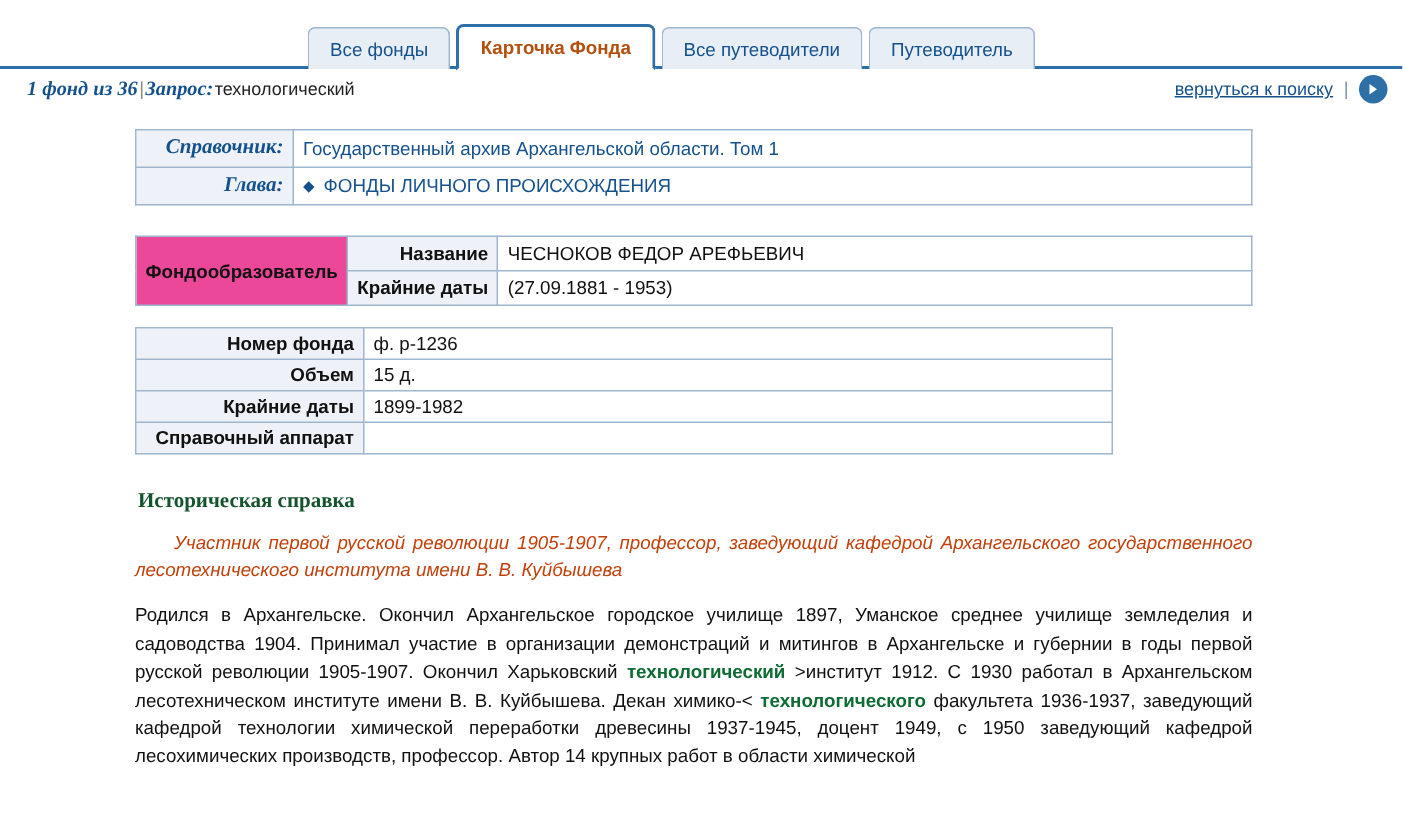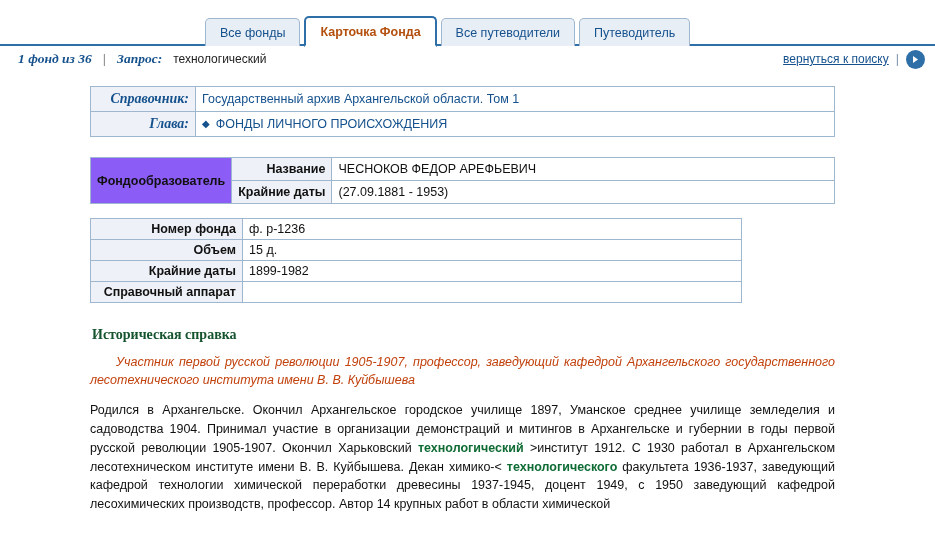--- a/index.html
+++ b/index.html
@@ -58,21 +58,21 @@
   
   .querybar {
     position: relative;
     height: 26px;
     display: flex;
     align-items: center;
     padding: 0 10px 0 18px;
     font-size: 12.5px;
     color: #1b3f74;
   }
-  .qb-left { display: flex; align-items: baseline; gap: 11px; }
+  .qb-left { display: flex; align-items: baseline; gap: 1px; }
   .qb-count { color: #15518d; font-style: italic; font-weight: bold; font-family: "Liberation Serif", serif; font-size: 13.5px;}
   .qb-sep { color: #888; }
   .qb-label { color: #15518d; font-weight: bold; font-family: "Liberation Serif", serif; font-style: italic; font-size: 13.5px;}
   .qb-value { color: #222; font-size: 12px; }
   .qb-right {
     margin-left: auto;
     display: flex;
     align-items: center;
     gap: 7px;
     text-align: center;
@@ -128,21 +128,21 @@
   .chapter-item { color: #15518d; }
   .diamond { font-size: 10px; margin-right: 6px; position: relative; top: -1px; }
 
   .gap14 { height: 14px; }
   .gap20 { height: 20px; }
 
   
   table.founder { border-collapse: collapse; width: 745px; font-size: 12.5px; }
   table.founder td { border: 1px solid #9fb6cf; padding: 4px 6px; vertical-align: middle; }
   td.founder-label {
-    background: #8b5cf6;
+    background: #ec4899;
     color: #111;
     font-weight: bold;
     text-align: center;
     width: 140px;
   }
   td.sub-label {
     background: #eef2f8;
     color: #111;
     font-weight: bold;
     text-align: right;

